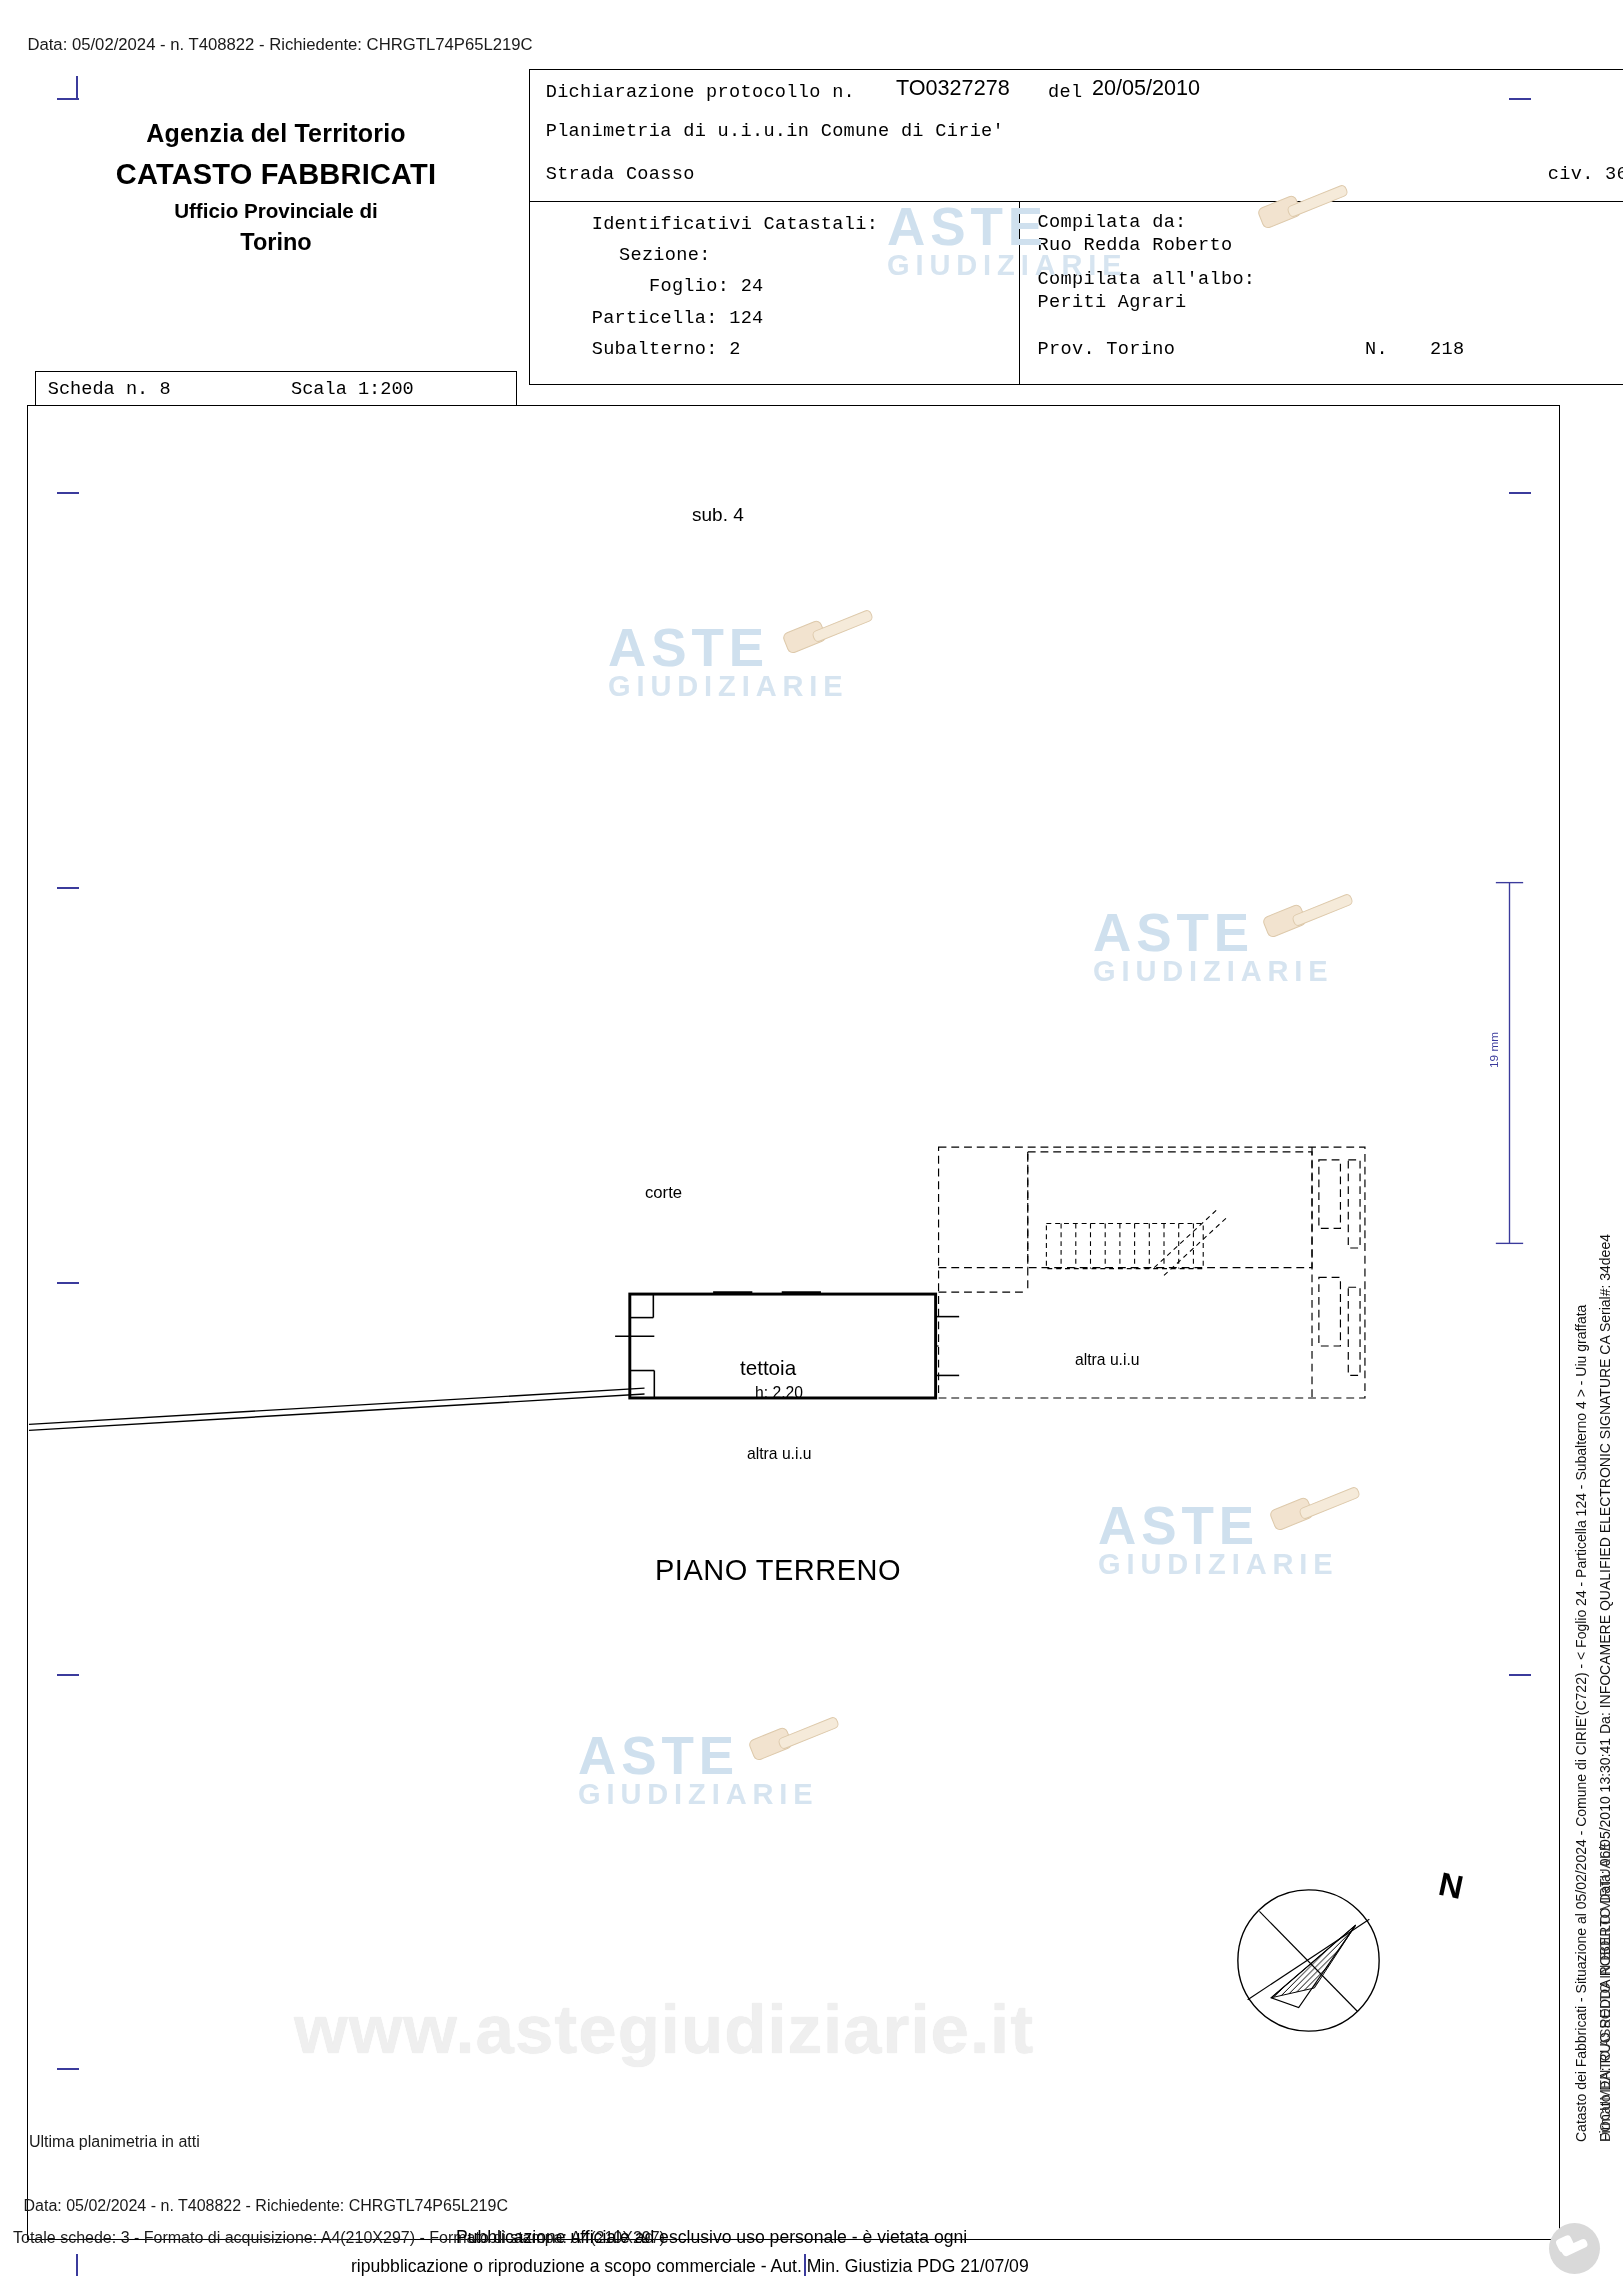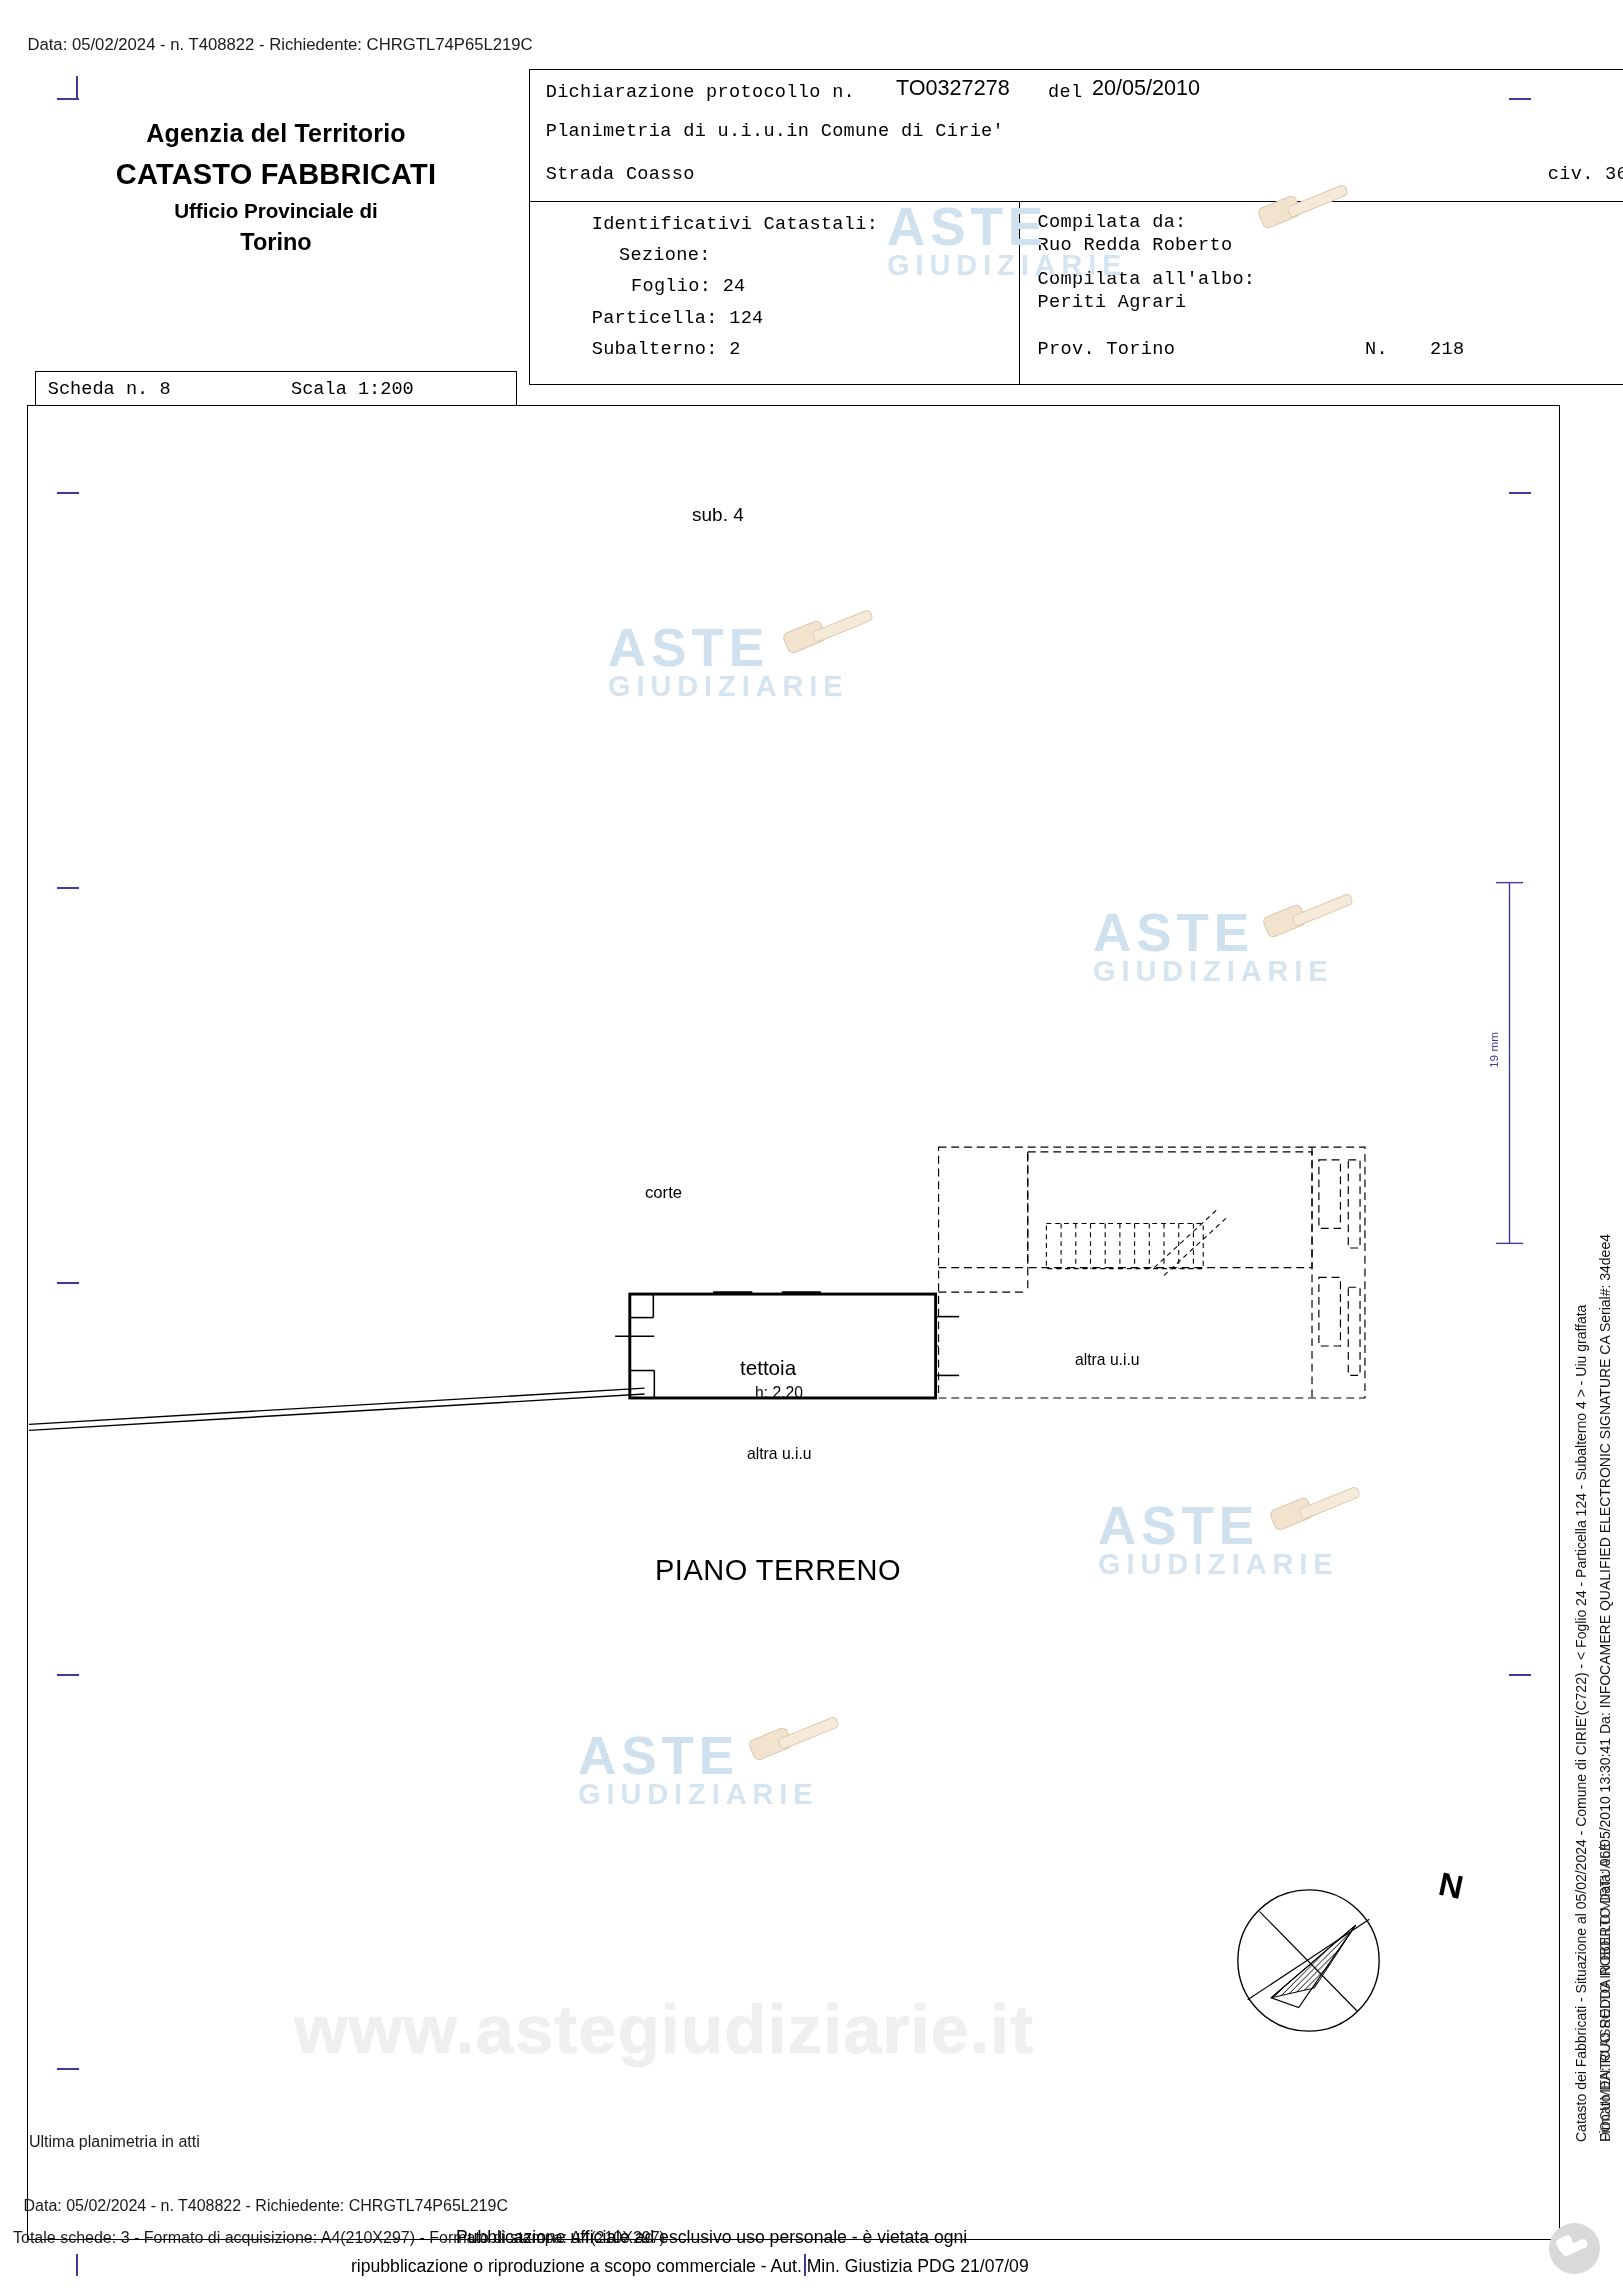--- a/index.html
+++ b/index.html
@@ -220,21 +220,21 @@
       <div class="r1-num">TO0327278</div>
       <div class="ln r1-del">del</div>
       <div class="r1-date">20/05/2010</div>
       <div class="ln r1b">Planimetria di u.i.u.in Comune di Cirie'</div>
       <div class="ln r1c">Strada Coasso</div>
       <div class="ln r1d">civ. 36</div>
     </div>
     <div class="cellL">
       <div class="ln e" style="top:11.8px;">Identificativi Catastali:</div>
       <div class="ln e" style="top:43px; left:43px;">Sezione:</div>
-      <div class="ln e" style="top:74px; left:55px;">Foglio: 24</div>
+      <div class="ln e" style="top:74px; left:73px;">Foglio: 24</div>
       <div class="ln e" style="top:106px;">Particella: 124</div>
       <div class="ln e" style="top:137px;">Subalterno: 2</div>
     </div>
     <div class="cellR">
       <div class="ln e" style="top:9.8px;">Compilata da:</div>
       <div class="ln e" style="top:33px;">Ruo Redda Roberto</div>
       <div class="ln e" style="top:67px;">Compilata all'albo:</div>
       <div class="ln e" style="top:90px;">Periti Agrari</div>
       <div class="ln e" style="top:137px;">Prov. Torino</div>
       <div class="ln" style="position:absolute; left:345px; top:137px;">N.</div>

